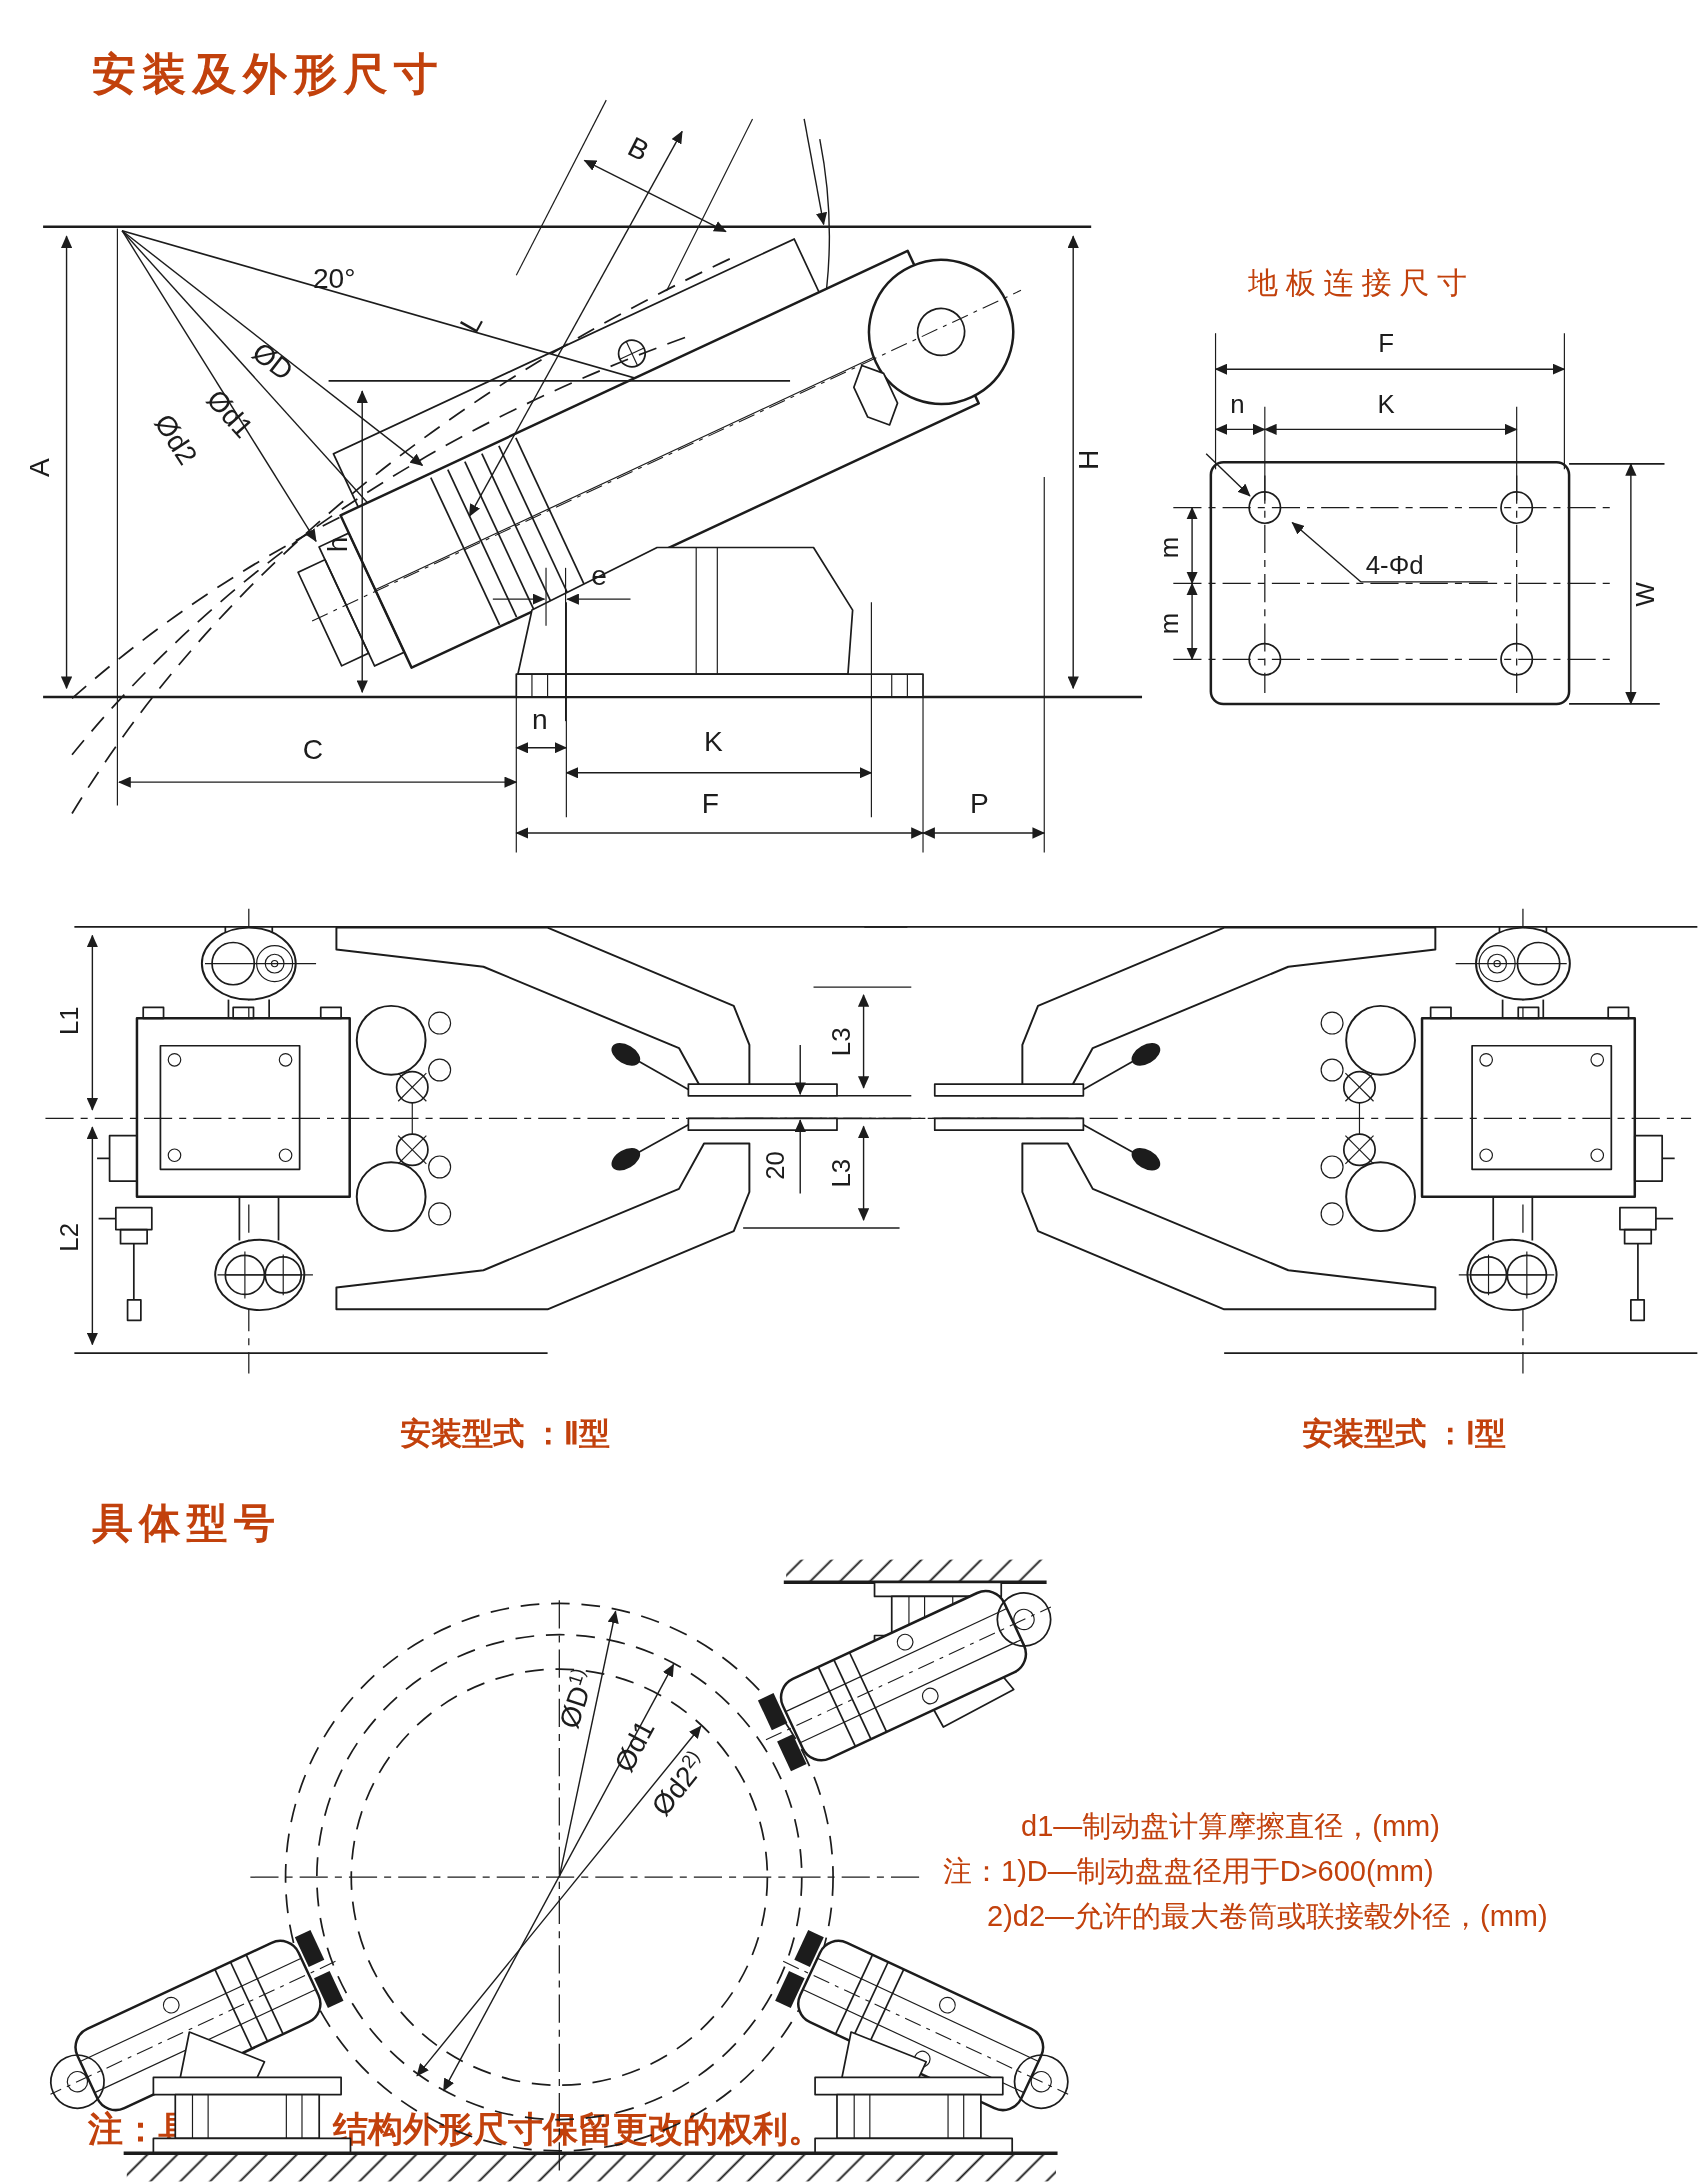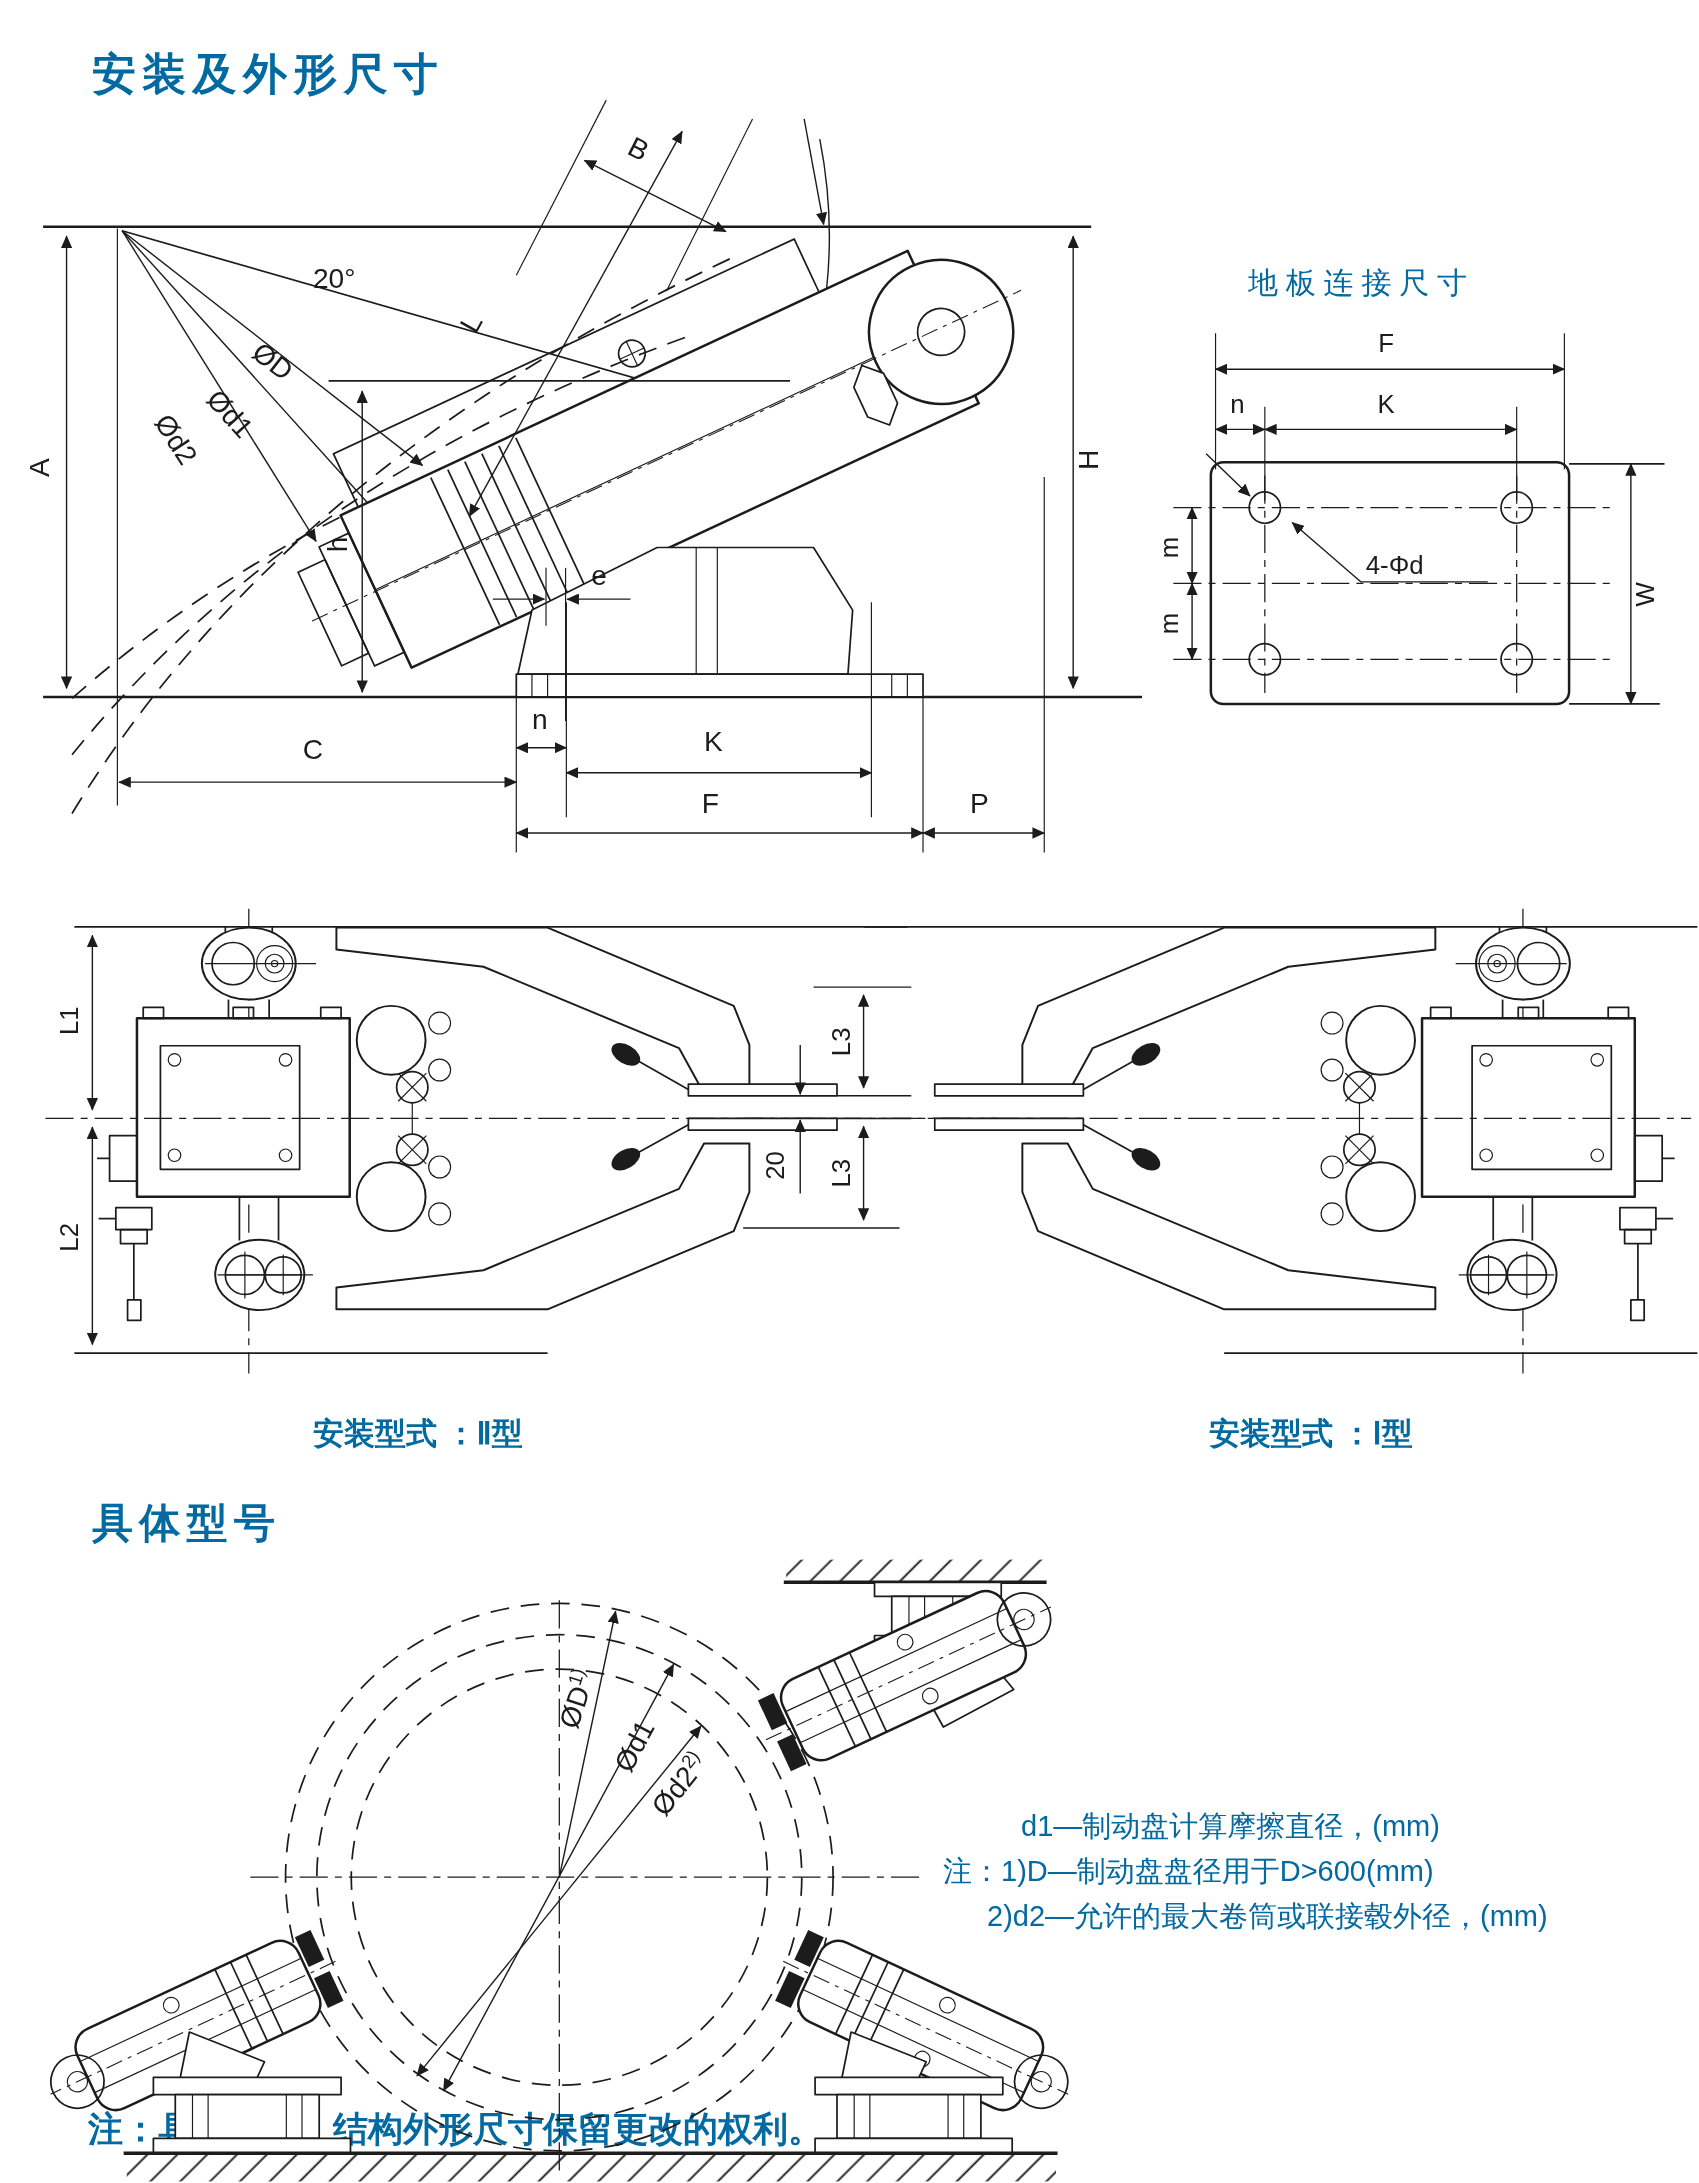--- a/index.html
+++ b/index.html
@@ -1,22 +1,22 @@
 <!DOCTYPE html>
 <html style="font-size:12.5px"><head>
 <meta charset="utf-8">
 <style>
   html,body{margin:0;padding:0;background:#e8e8e8}
   .page{position:relative;width:1699px;height:2183px;background:#ffffff;overflow:hidden;
-        font-family:"Liberation Sans",sans-serif;color:#0369a1}
+        font-family:"Liberation Sans",sans-serif;color:#c2410c}
   .hd{position:absolute;font-weight:bold;white-space:nowrap}
   .hd.main{left:92px;top:45px;font-size:44px;letter-spacing:6.3px}
   .hd.schem{left:92px;top:1496px;font-size:41px;letter-spacing:6.3px}
   .hd.floor{left:1248px;top:263px;width:297px;font-size:30px;font-weight:400;letter-spacing:7.8px}
-  .cap{position:absolute;top:1413px;width:297px;text-align:left;font-size:31px;font-weight:bold;white-space:nowrap}
+  .cap{position:absolute;top:1413px;width:297px;text-align:right;font-size:31px;font-weight:bold;white-space:nowrap}
   .cap.t2{left:313px}
   .cap.t1{left:1209px}
   .notes{position:absolute;left:943px;top:1804px;font-size:29px;line-height:45px;white-space:nowrap}
   .notes .ln{height:45px}
   .ind1{padding-left:78px}.ind2{padding-left:92px}.ind3{padding-left:44px}
   .foot{position:absolute;left:88px;top:2106px;font-size:35px;font-weight:bold;
         font-family:"Liberation Serif",serif;white-space:nowrap}
   
   svg{position:absolute;left:0;top:0}
   .s{stroke:#1c1c1c;fill:none;stroke-width:2.5;stroke-linejoin:round}

